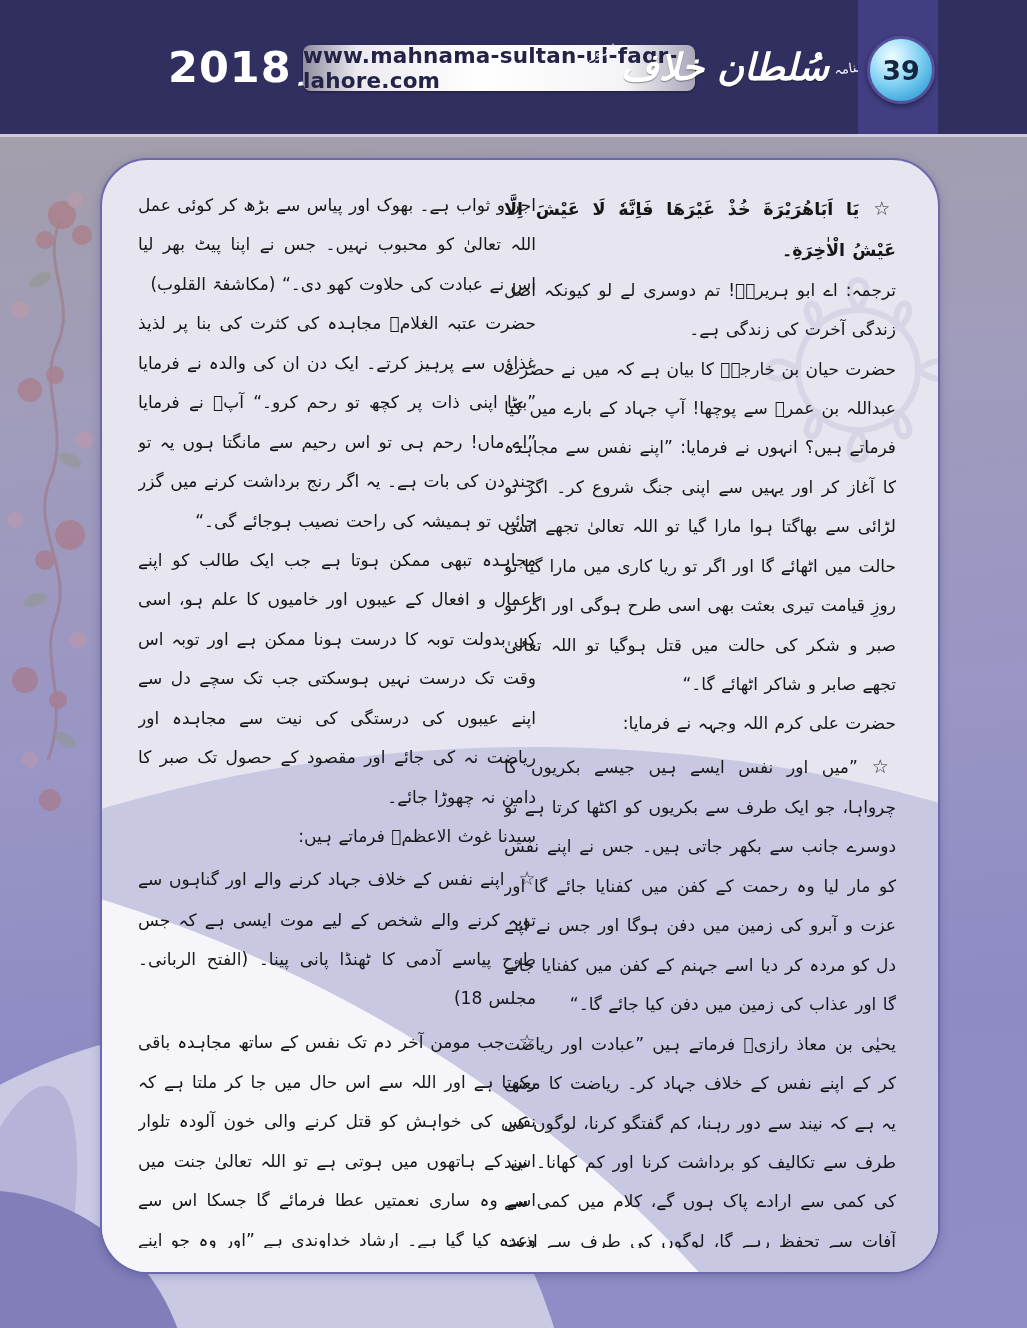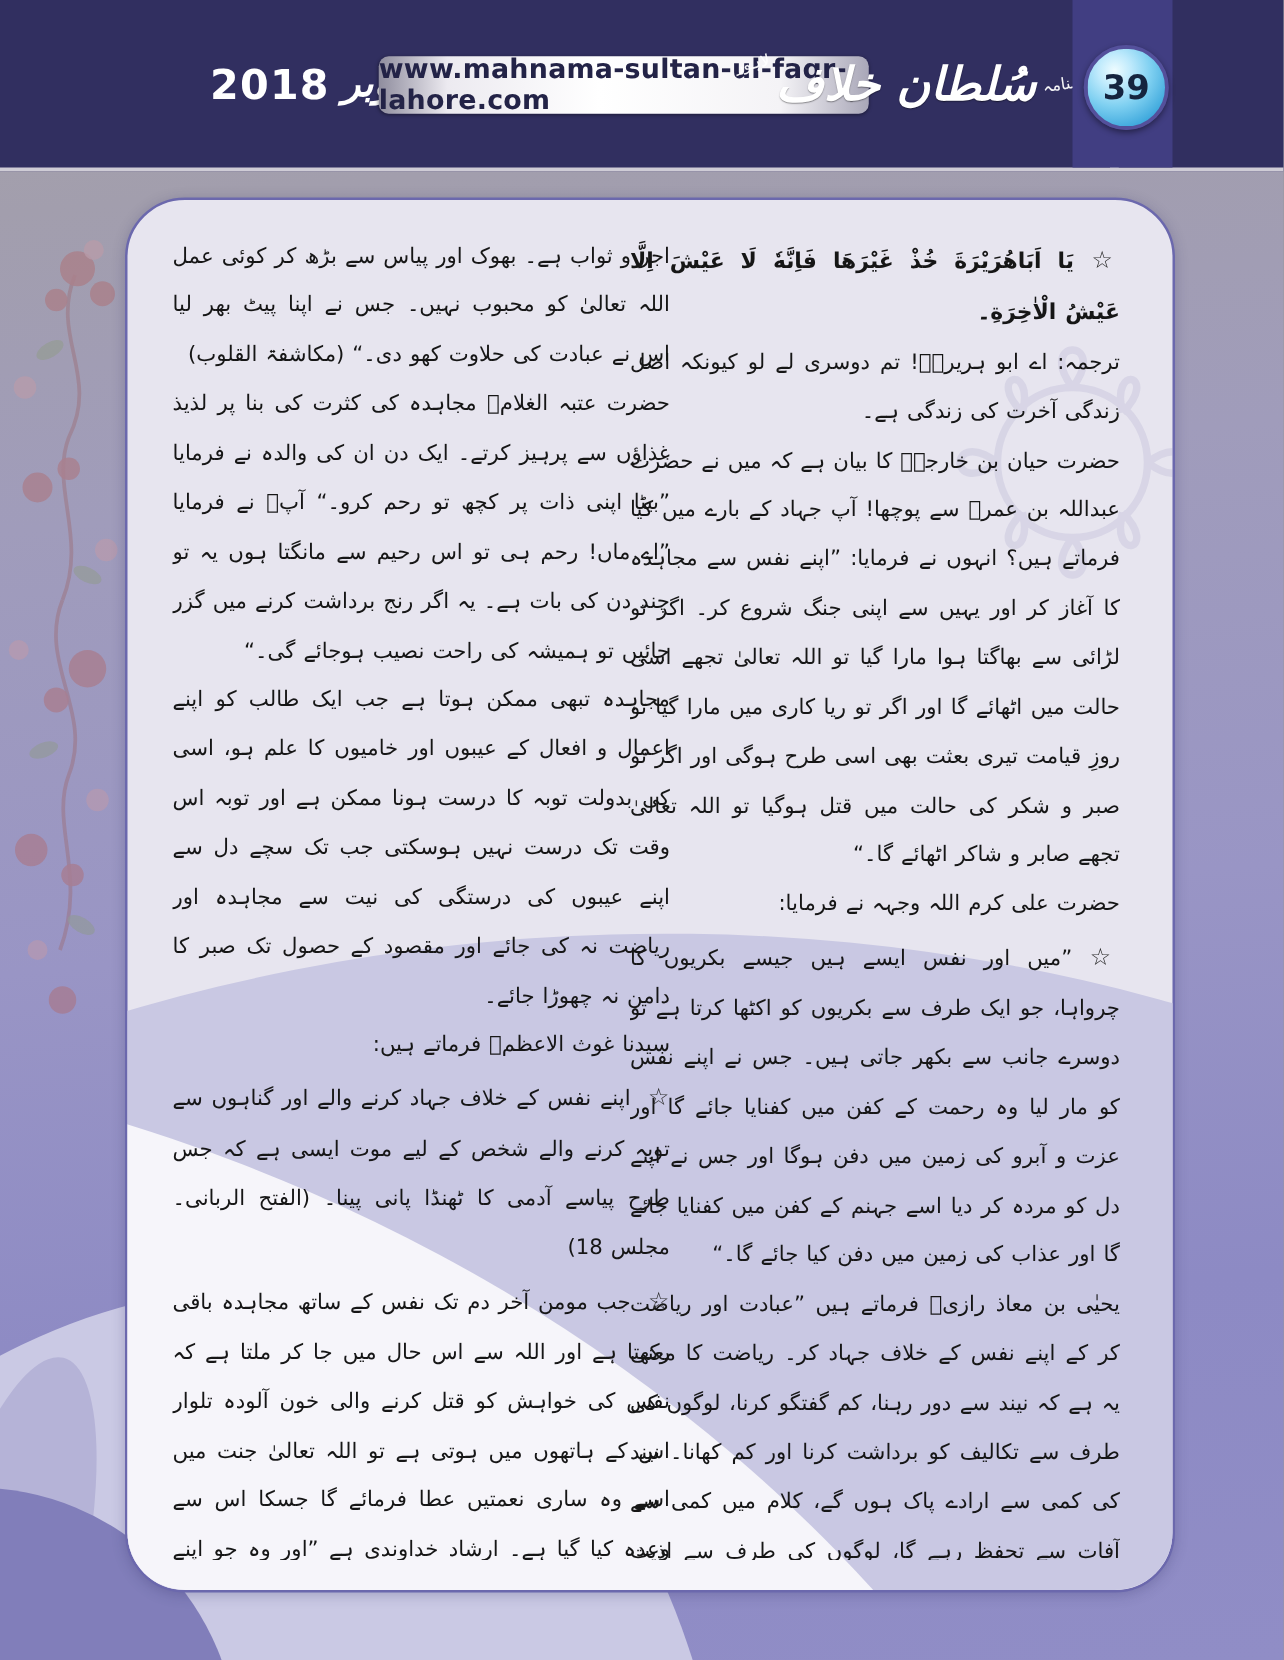--- a/index.html
+++ b/index.html
@@ -15,21 +15,21 @@
     background:#b5b3d7;left:-60px;top:1080px;transform:rotate(14deg);}
   .corner-wedge{position:absolute;width:420px;height:420px;border-radius:50%;
     background:#817eba;left:-230px;top:1190px;}
 
   
   .header{position:absolute;left:0;top:0;width:100%;height:134px;background:#312f60;
     border-bottom:3px solid #cfccd6;}
   .issue-date{position:absolute;left:168px;top:0;height:100%;display:flex;align-items:center;
     direction:rtl;color:#fff;gap:10px;}
   .issue-date .month{font-size:30px;font-weight:bold;font-style:italic;}
-  .issue-date .year{font-size:33px;font-weight:bold;letter-spacing:1px;font-style:normal;}
+  .issue-date .year{font-size:43px;font-weight:bold;letter-spacing:1px;font-style:normal;}
   .url-pill{position:absolute;left:303px;top:45px;width:392px;height:46px;border-radius:8px;
     background:linear-gradient(90deg,#8f8d9e 0%,#eceaf0 14%,#ffffff 45%,#f4f3f6 82%,#a9a7b8 100%);
     display:flex;align-items:center;justify-content:flex-start;
     box-shadow:0 1px 3px rgba(0,0,0,.4);}
   .url-pill span{font-size:21.5px;font-weight:bold;color:#232347;letter-spacing:.2px;}
   .logo{position:absolute;right:152px;top:0;height:134px;display:flex;align-items:center;
     direction:rtl;color:#fff;gap:5px;}
   .logo .pre{font-size:13px;transform:rotate(-8deg);opacity:.95;}
   .logo .main{font-size:37px;font-weight:bold;font-style:italic;text-shadow:0 1px 1px rgba(0,0,0,.4);}
   .logo .city{font-size:13px;transform:translateY(-16px) rotate(-12deg);opacity:.95;}

